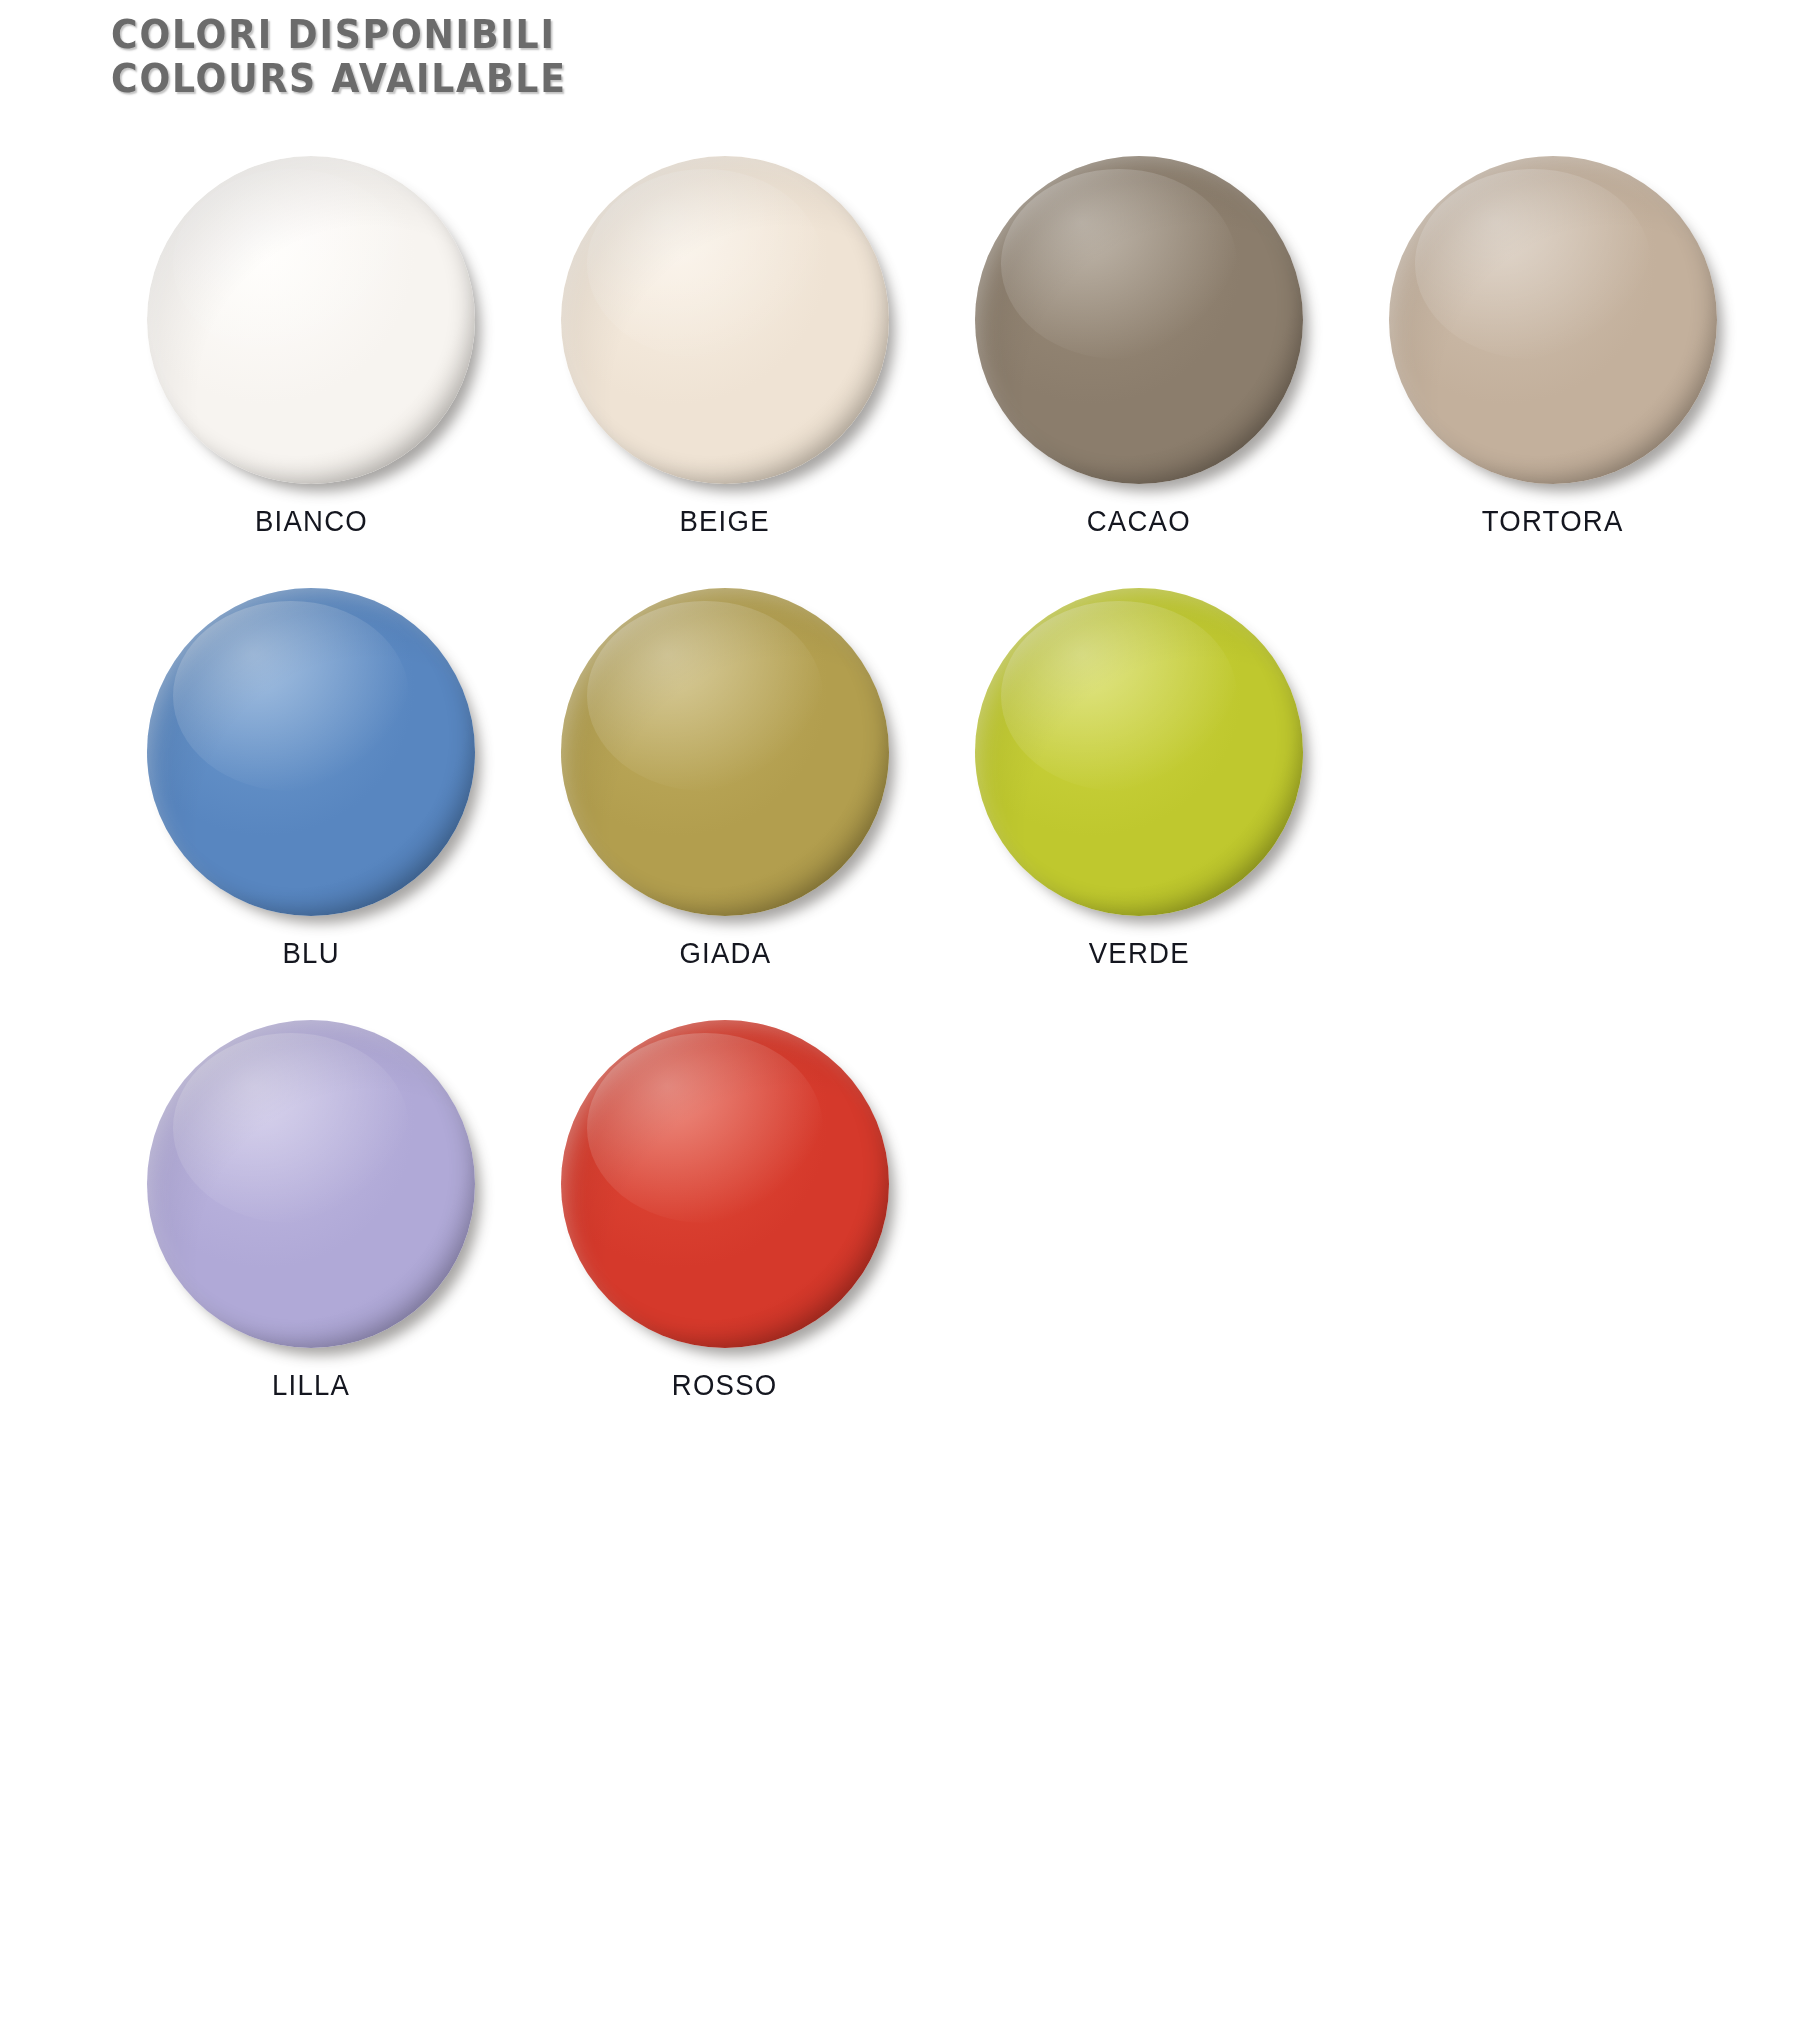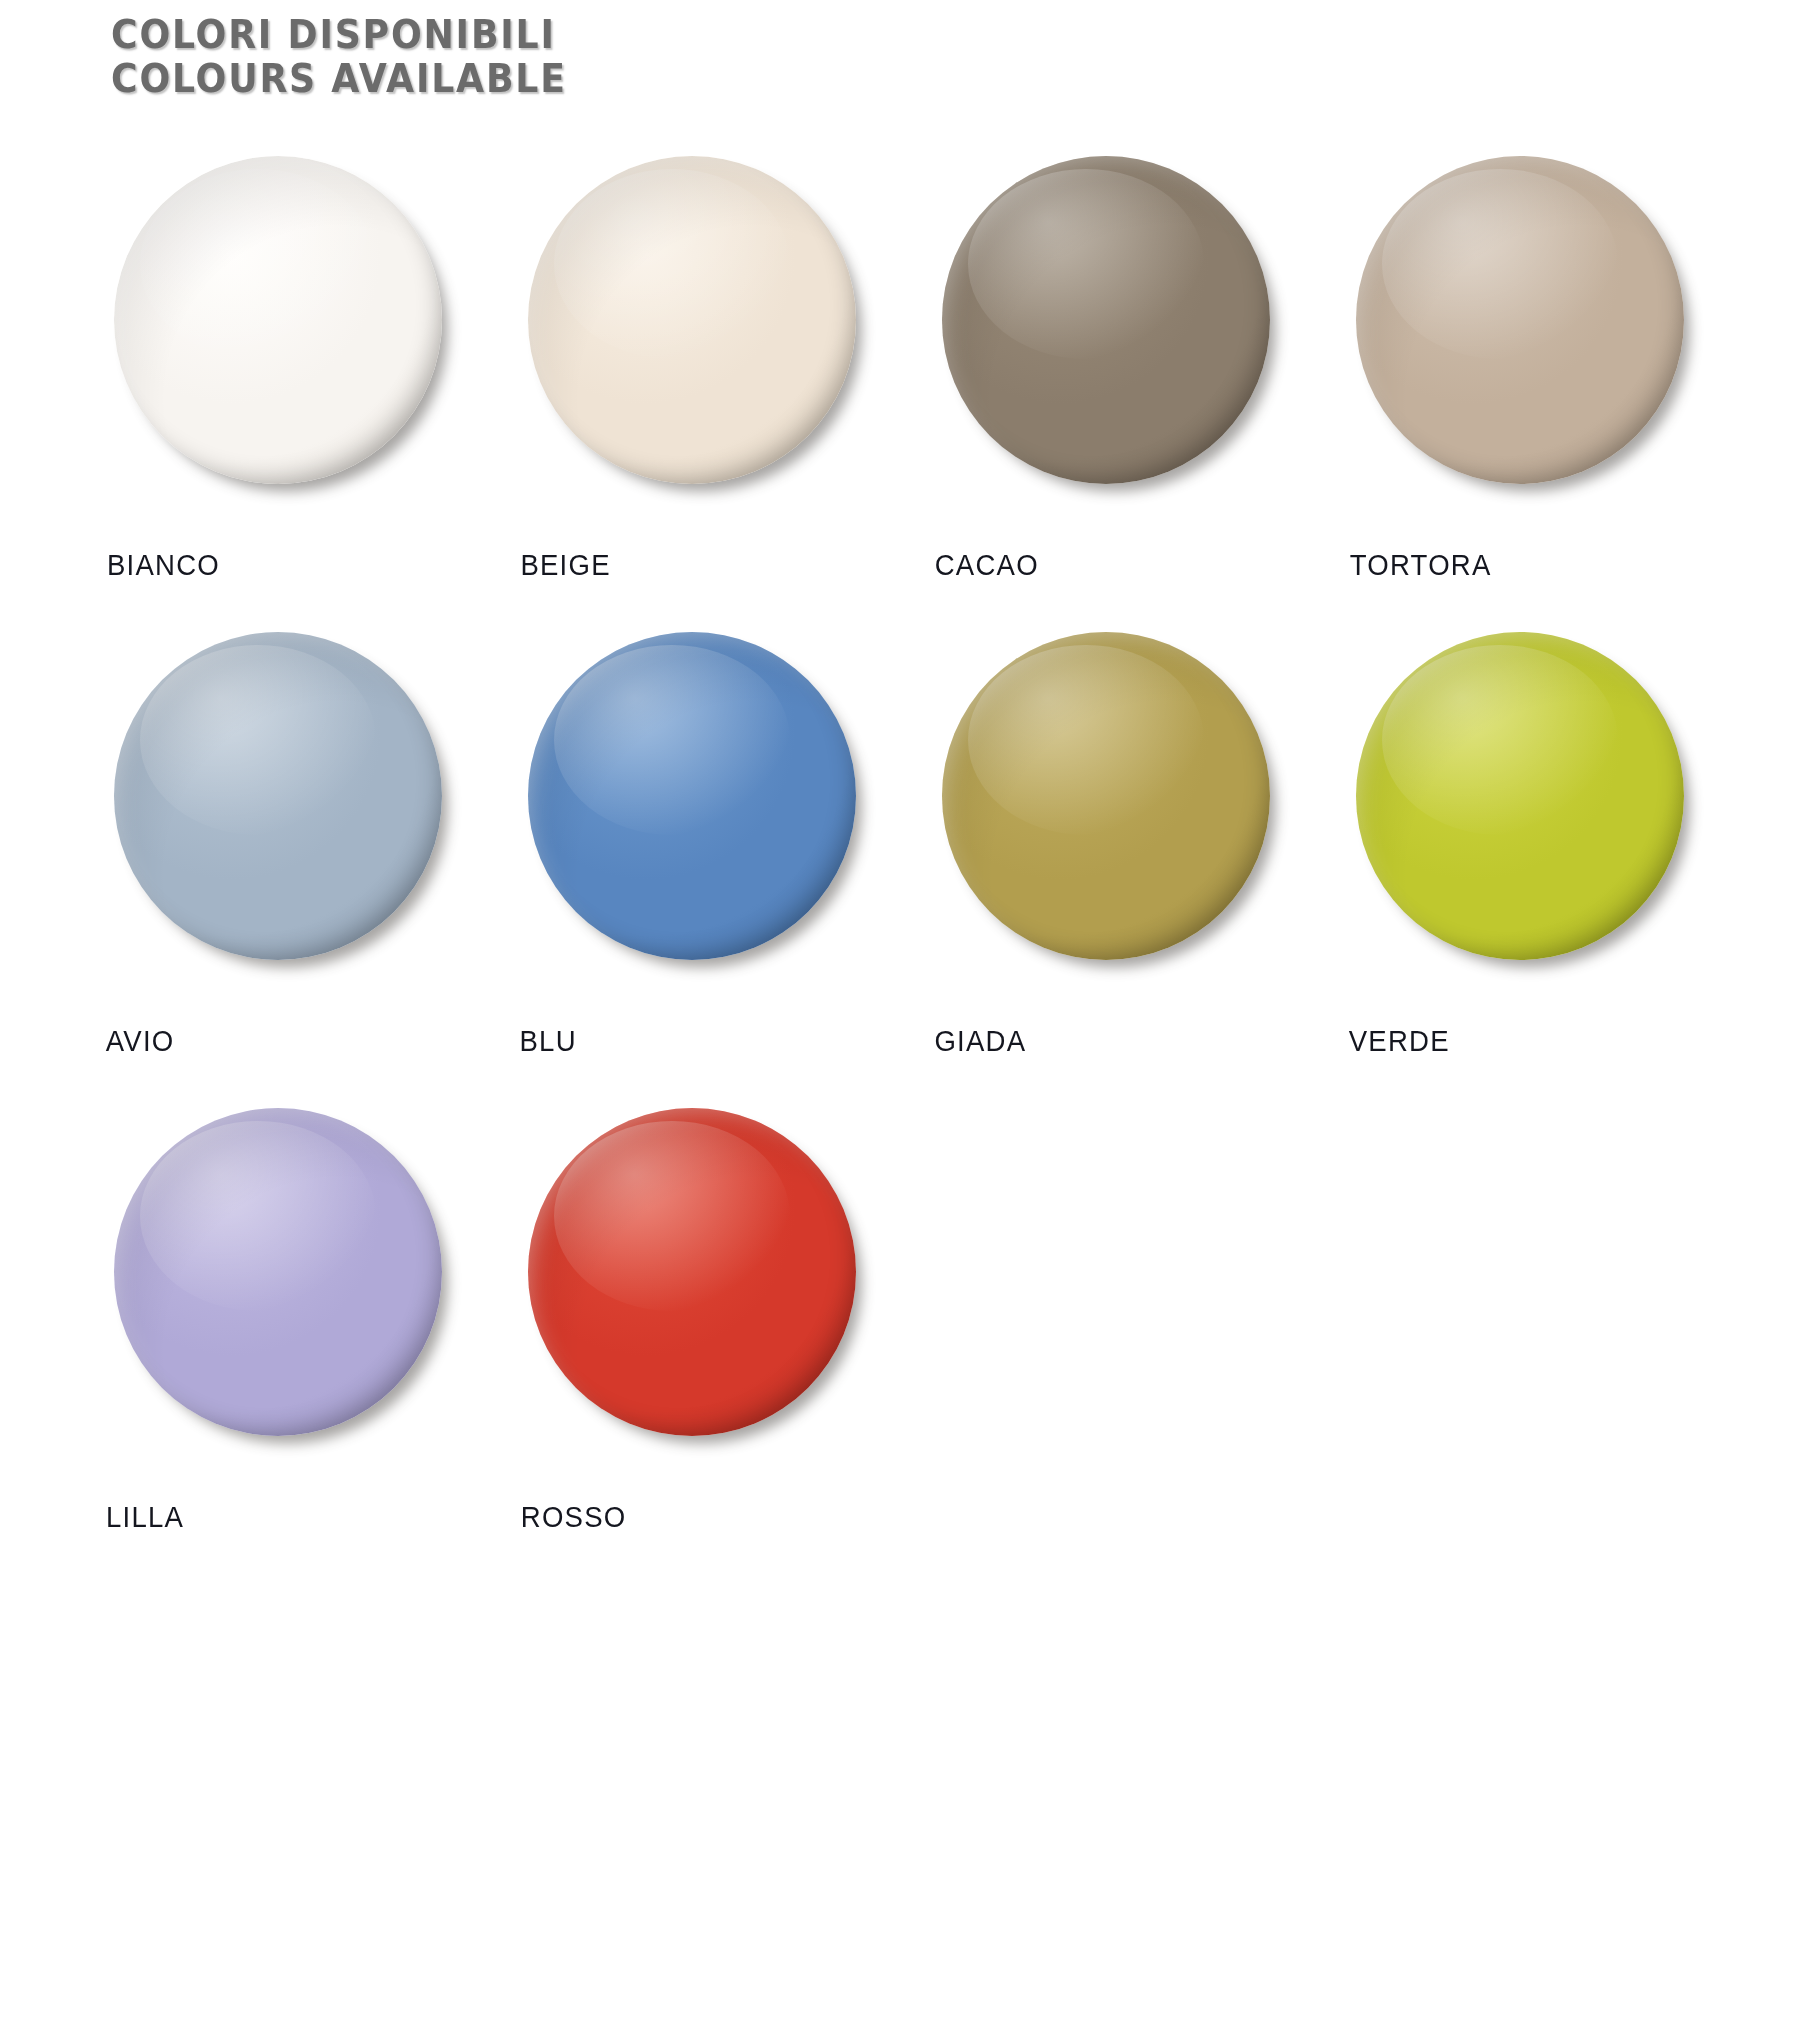--- a/index.html
+++ b/index.html
@@ -49,22 +49,21 @@
     align-items: flex-start;
   }
   .row-1 { margin-bottom: 43px; }
   .row-2 { margin-bottom: 43px; }
   .row-3 { margin-bottom: 70px; }
 
   .swatch-cell {
     width: 414px;
     display: flex;
     flex-direction: column;
-    align-items: flex-start;
-    gap: 44px;
+    align-items: center;
   }
 
   .disc-wrap {
     width: 348px;
     height: 341px;
     position: relative;
     display: flex;
     align-items: center;
     justify-content: center;
   }
@@ -173,26 +172,20 @@
       <div class="disc-wrap">
         <div class="disc" style="background: radial-gradient(circle at 36% 30%, rgb(207, 191, 174) 0%, rgb(195, 176, 156) 48%, rgb(195, 176, 156) 66%, rgb(174, 155, 134) 100%);"></div>
       </div>
       <div class="swatch-label" style="color: rgb(20, 22, 31);">TORTORA</div>
     </div>
   </div>
 
   <div class="swatch-row row-2">
     <div class="swatch-cell">
       <div class="disc-wrap">
-        <div class="disc" style="background: radial-gradient(circle at 36% 30%, rgb(180, 195, 210) 0%, rgb(163, 180, 198) 48%, rgb(163, 180, 198) 66%, rgb(138, 156, 176) 100%);"></div>
-      </div>
-      <div class="swatch-label" style="color: rgb(20, 22, 31);">AVIO</div>
-    </div>
-    <div class="swatch-cell">
-      <div class="disc-wrap">
         <div class="disc" style="background: radial-gradient(circle at 36% 30%, rgb(109, 153, 205) 0%, rgb(88, 134, 192) 48%, rgb(88, 134, 192) 66%, rgb(66, 111, 166) 100%);"></div>
       </div>
       <div class="swatch-label" style="color: rgb(20, 22, 31);">BLU</div>
     </div>
     <div class="swatch-cell">
       <div class="disc-wrap">
         <div class="disc" style="background: radial-gradient(circle at 36% 30%, rgb(191, 172, 95) 0%, rgb(178, 158, 78) 48%, rgb(178, 158, 78) 66%, rgb(151, 132, 58) 100%);"></div>
       </div>
       <div class="swatch-label" style="color: rgb(20, 22, 31);">GIADA</div>
     </div>

